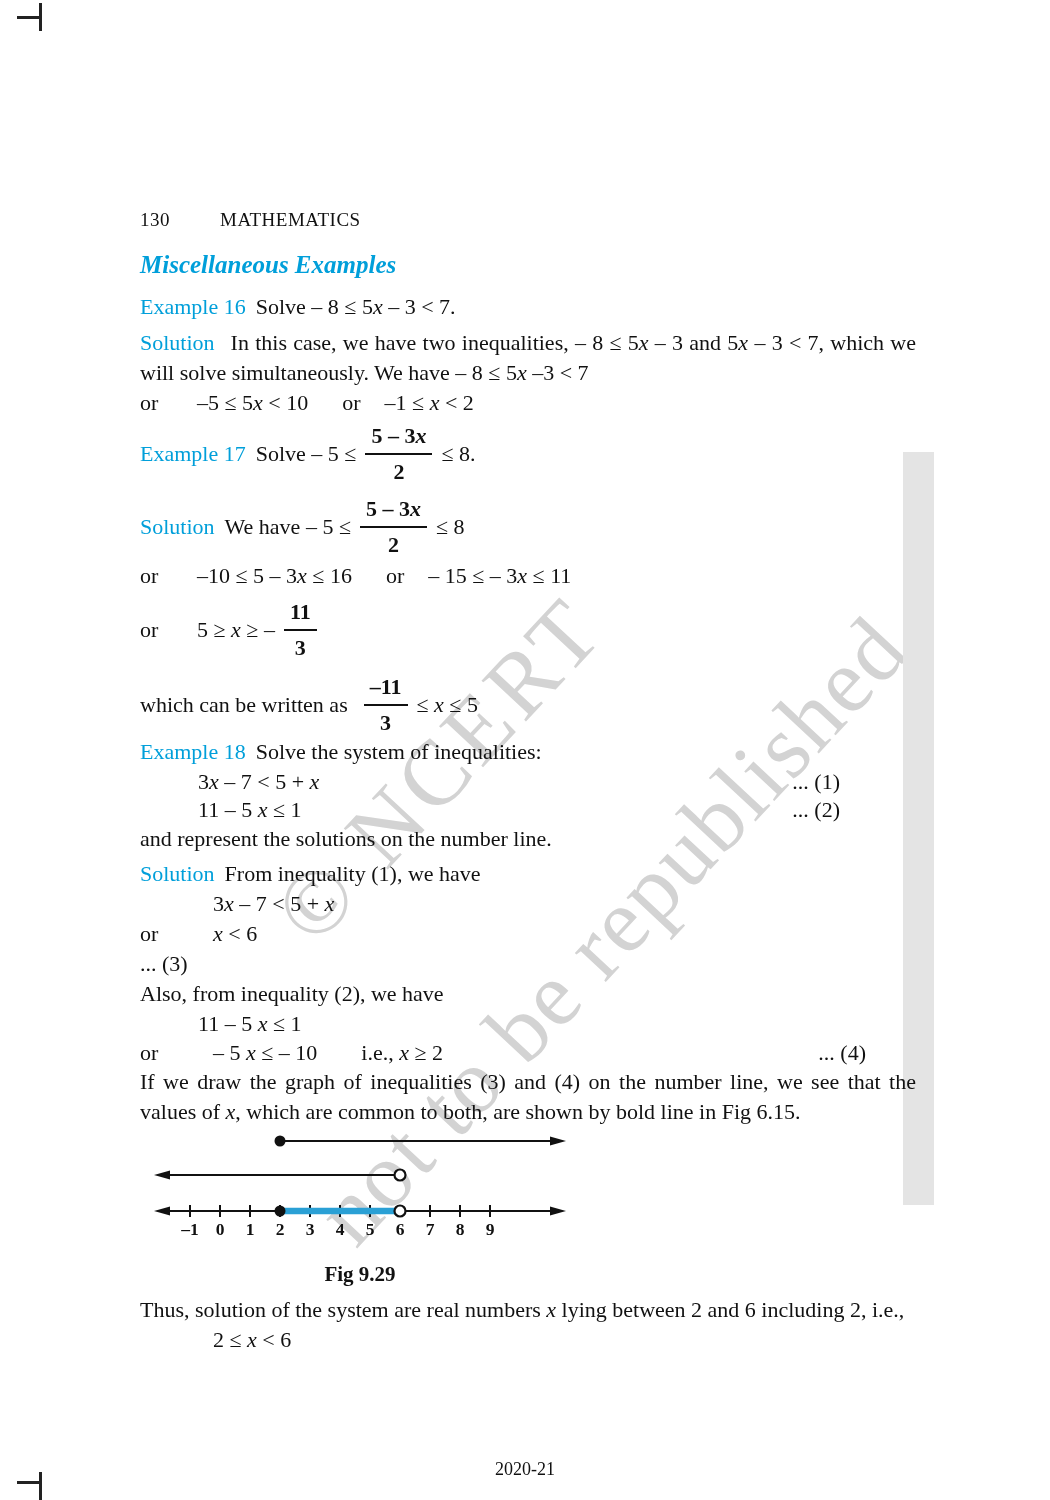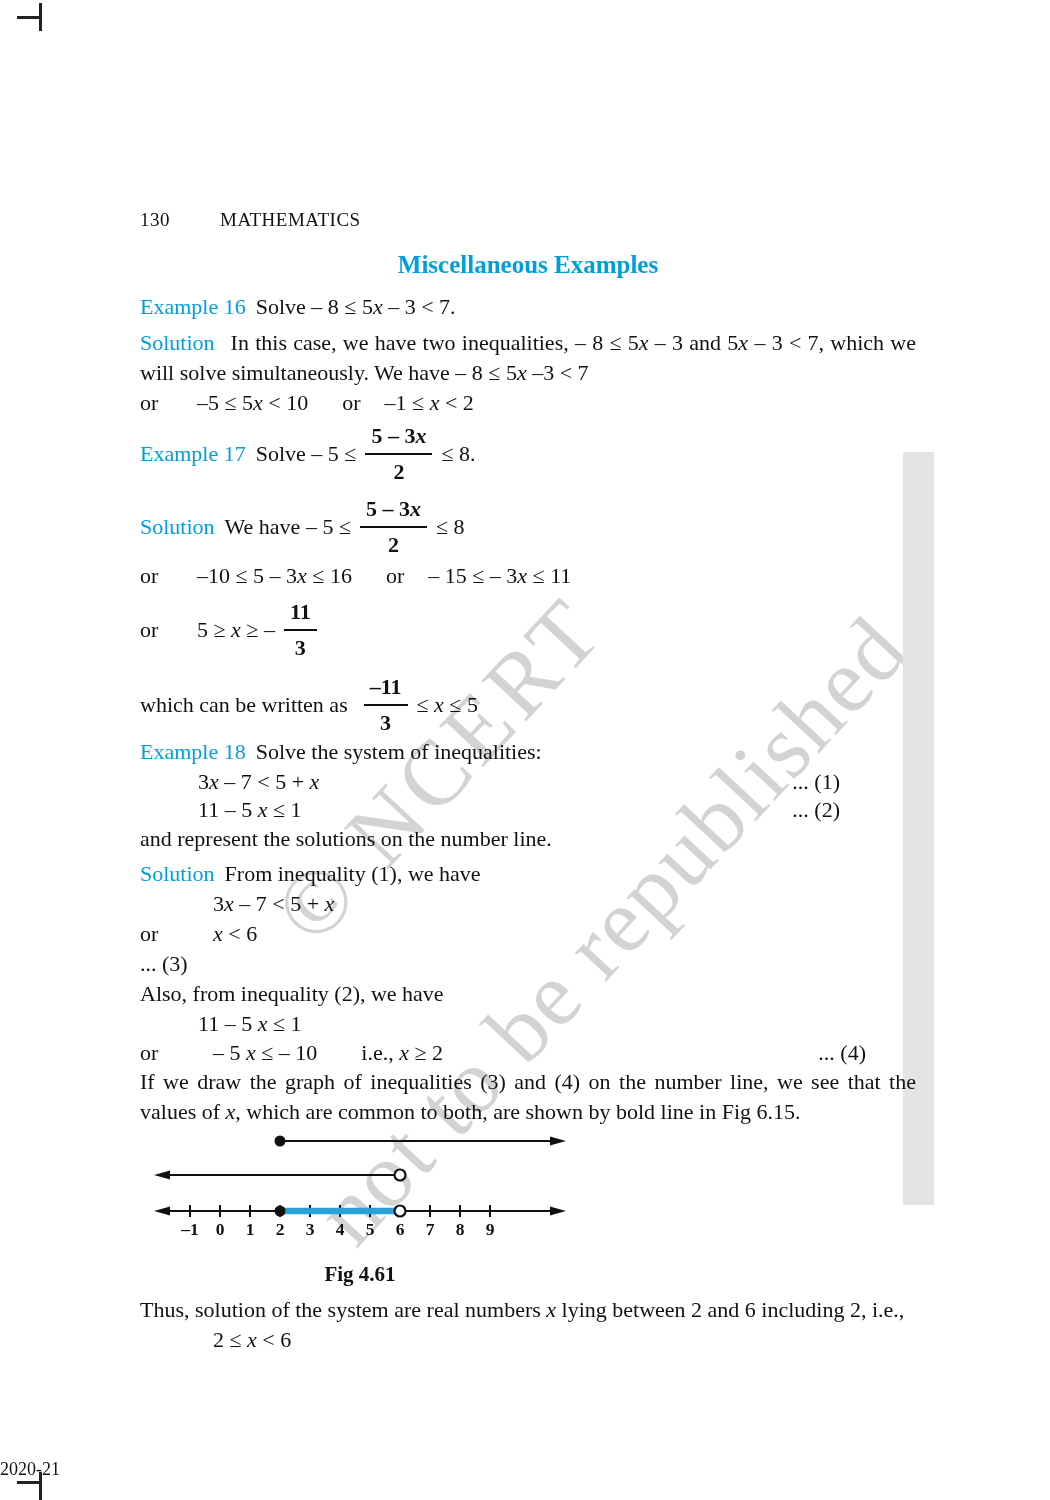--- a/index.html
+++ b/index.html
@@ -37,22 +37,22 @@
   
   .content {
     position: absolute; left: 140px; top: 207px; width: 776px;
     z-index: 1; font-size: 22px; line-height: 30px;
   }
   .content p, .content div, .content h1 { margin: 0; padding: 0; }
 
   .header { display: flex; gap: 50px; font-size: 19px; line-height: 26px; letter-spacing: 0.5px; }
 
   .title {
-    text-align: center; color: var(--accent-blue, #009fda);
-    font-weight: bold; font-size: 25px; line-height: 34px;
+    text-align: left; color: var(--accent-blue, #009fda);
+    font-style: italic; font-weight: bold; font-size: 25px; line-height: 34px;
     margin-top: 15px !important;
   }
 
   .blue { color: var(--accent-blue, #009fda); font-weight: normal; }
   .lbl  { margin-right: 10px; }
   .lbl2 { margin-right: 16px; }
 
   .line { line-height: 30px; }
   .just { text-align: justify; }
 
@@ -79,21 +79,21 @@
   .eqrow .left { margin-left: 58px; }
   .eqrow .num  { margin-left: auto; margin-right: 76px; }
   .eqrow2 { display: flex; line-height: 28px; }
   .eqrow2 .num4 { margin-left: auto; margin-right: 50px; }
 
   .figure { margin-top: 0; margin-left: 168px; width: 440px; }
   .caption { margin-top: 10px !important; margin-left: 168px; width: 440px; text-align: center; font-weight: bold; font-size: 21px; }
 
   .footer {
     position: absolute; left: 0; right: 0; top: 1459px;
-    text-align: left; font-size: 18px; z-index: 1;
+    text-align: center; font-size: 18px; z-index: 1;
   }
 
   svg text { font-family: "Liberation Serif", serif; font-weight: bold; }
 </style>
 </head>
 <body>
 
 <div class="watermark">
   <div class="wm-line1">© NCERT</div>
   <div class="wm-line2">not to be republished</div>
@@ -246,21 +246,21 @@
       <text x="170" y="108" font-size="17.5" fill="#111" text-anchor="middle">3</text>
       <text x="200" y="108" font-size="17.5" fill="#111" text-anchor="middle">4</text>
       <text x="230" y="108" font-size="17.5" fill="#111" text-anchor="middle">5</text>
       <text x="260" y="108" font-size="17.5" fill="#111" text-anchor="middle">6</text>
       <text x="290" y="108" font-size="17.5" fill="#111" text-anchor="middle">7</text>
       <text x="320" y="108" font-size="17.5" fill="#111" text-anchor="middle">8</text>
       <text x="350" y="108" font-size="17.5" fill="#111" text-anchor="middle">9</text>
     </svg>
   </div>
 
-  <p class="caption">Fig 4.61</p>
+  <p class="caption">Fig 9.29</p>
 
   <p class="just mt6">Thus, solution of the system are real numbers <i>x</i> lying between 2 and 6 including 2, i.e.,</p>
 
   <p class="line ind73 mt0">2 ≤ <i>x</i> &lt; 6</p>
 
 </div>
 
 <div class="footer">2020-21</div>
 
 </body></html>

